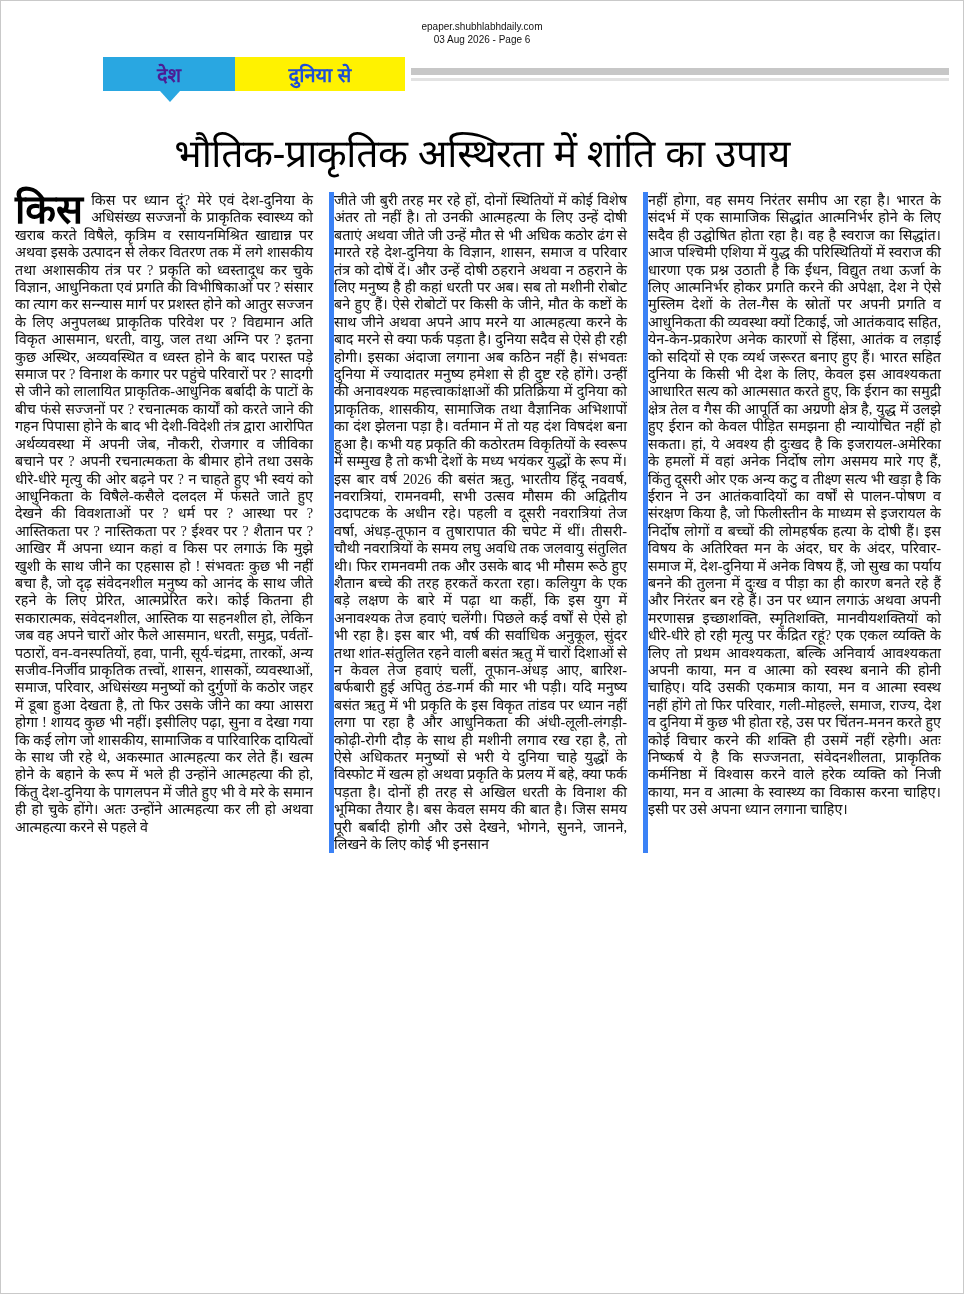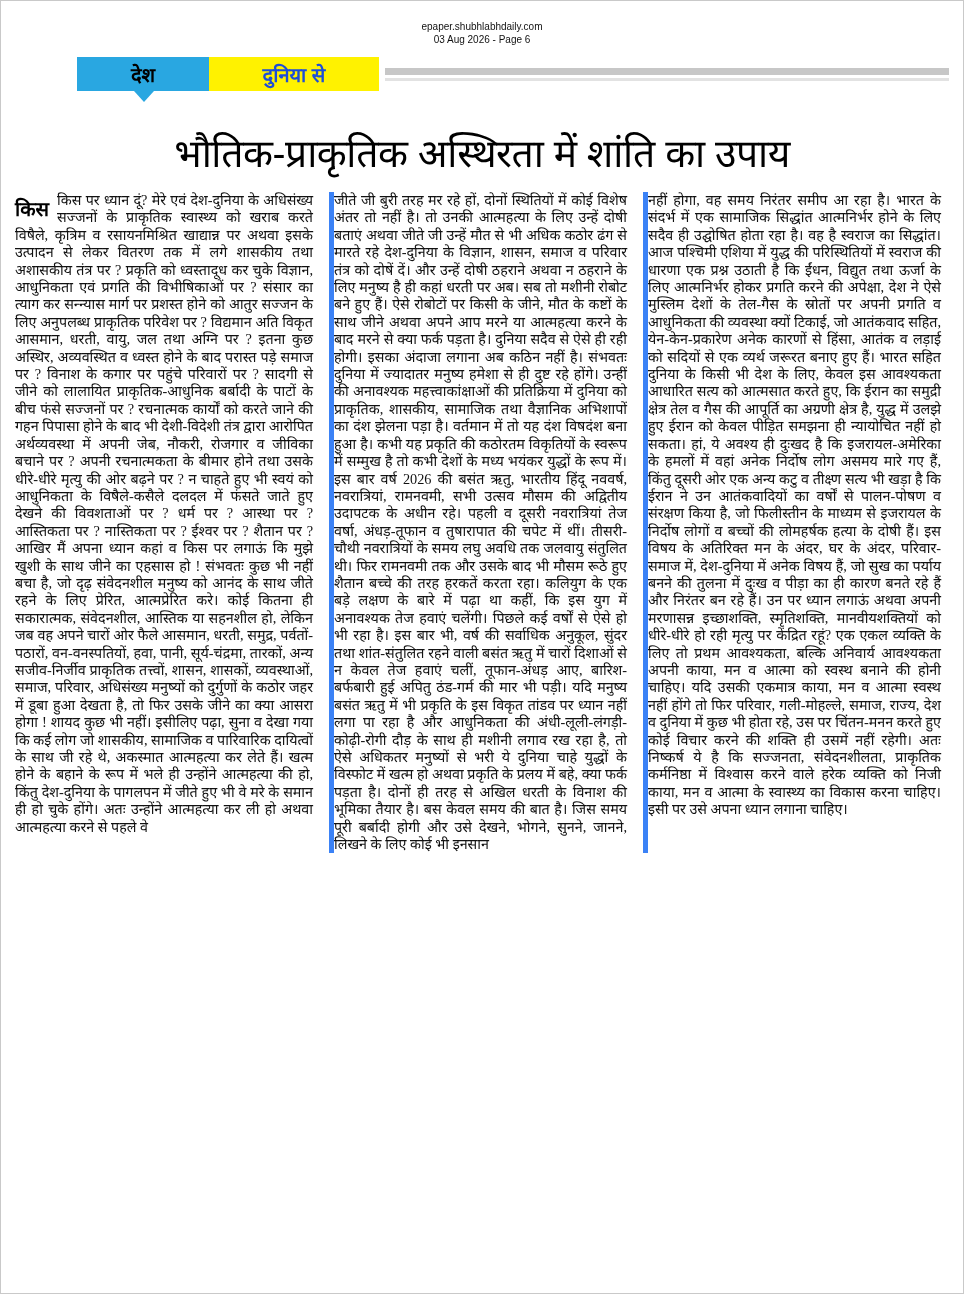--- a/index.html
+++ b/index.html
@@ -91,23 +91,23 @@
     font-weight: bold;
     font-size: 20px;
     display: flex;
     align-items: center;
     justify-content: center;
     padding: 0 14px;
     position: relative;
   }
   .tab-desh {
     background: #29a7e1;
-    color: #000000;
+    color: #4c1d95;
     min-width: 132px;
-    margin-left: 62px;
+    margin-left: 88px;
   }
   .tab-desh:after {
     content:"";
     position:absolute;
     left: 50%;
     bottom: -11px;
     margin-left: -9px;
     width: 0; height: 0;
     border-left: 10px solid transparent;
     border-right: 10px solid transparent;
@@ -157,21 +157,21 @@
     line-height: 17.4px;
     text-align: justify;
     text-justify: inter-word;
     font-family: "Liberation Serif", serif;
     hyphens: none;
   }
   .dropcap {
     float: left;
     font-family: "Liberation Sans", sans-serif;
     font-weight: bold;
-    font-size: 20px;
+    font-size: 40px;
     line-height: 30px;
     padding: 2px 8px 0 0;
     color: #000;
   }
 </style>
 </head>
 <body>
 
 <div class="page">
 

